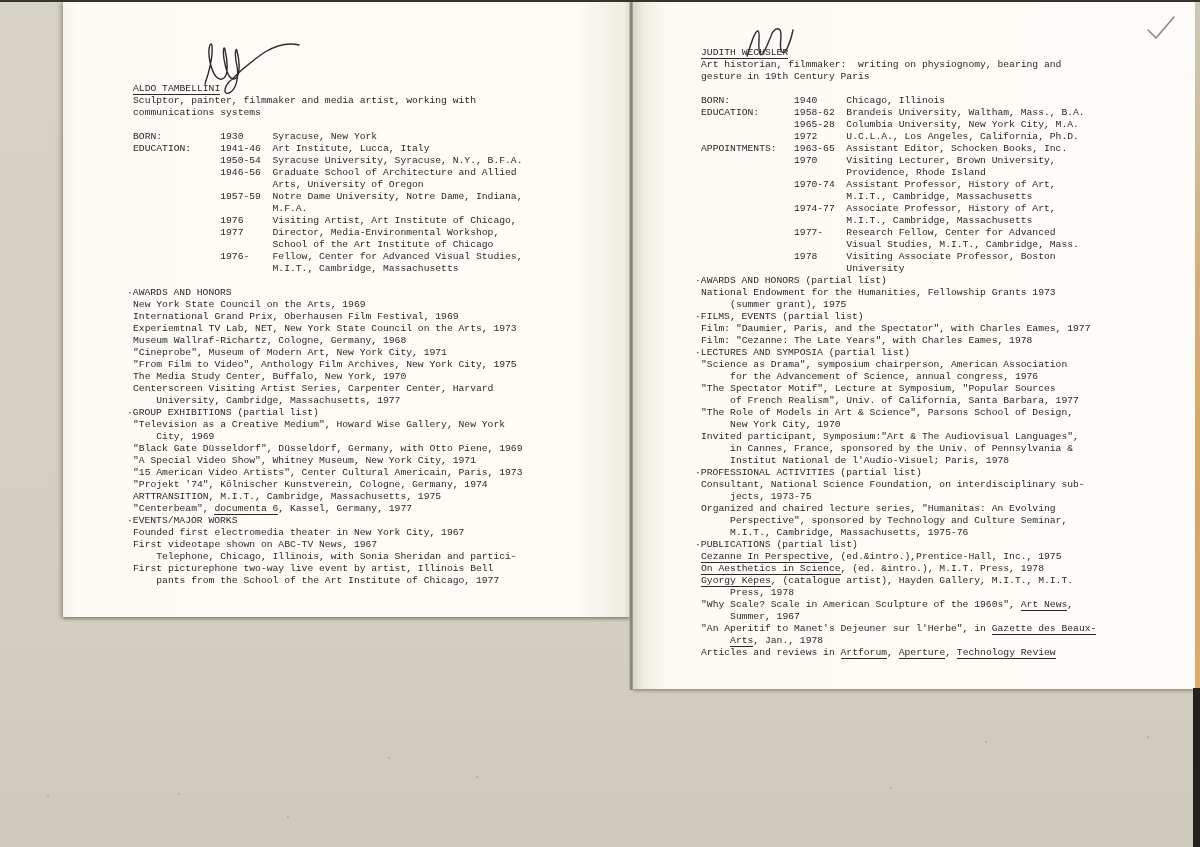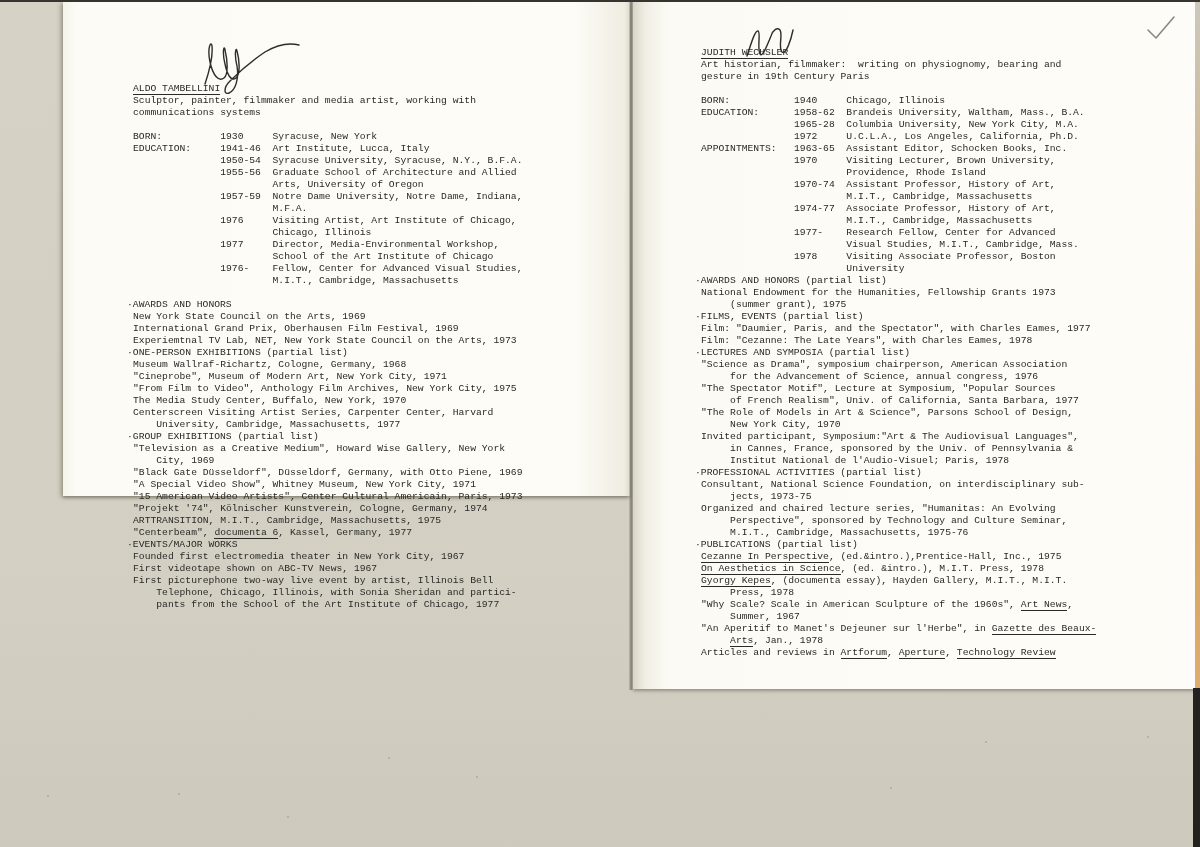--- a/index.html
+++ b/index.html
@@ -1,21 +1,21 @@
 <!DOCTYPE html>
 <html><head>
 <meta charset="utf-8">
 <style>
   html,body{margin:0;padding:0;}
   body{background:#c8c5b8;font-family:"Liberation Mono","DejaVu Sans Mono",monospace;}
   .scene{position:relative;width:1200px;height:847px;overflow:hidden;
          background:linear-gradient(180deg,#d6d3c6 0%,#d3d0c3 70%,#cdcabd 100%);}
   .topline{position:absolute;left:0;top:0;width:1200px;height:2px;background:#35342e;z-index:6;}
   .page{position:absolute;z-index:2;}
-  .page-left{left:63px;top:2px;width:567px;height:494px;
+  .page-left{left:63px;top:2px;width:567px;height:615px;
     background:linear-gradient(to right,#f5f3ea 0%,#fcfbf6 2.5%,#fdfcf7 90%,#efede1 99%,#dddacd 100%);
     box-shadow:-3px 1px 4px rgba(90,85,70,.30), 0 2px 3px rgba(75,70,55,.45);}
   .page-right{left:633px;top:0;width:567px;height:689px;
     background:linear-gradient(to right,#d8d5c8 0%,#efede3 2%,#fbfaf4 6%,#fdfcf7 55%,#fdfcf8 100%);
     box-shadow:0 2px 3px rgba(75,70,55,.45);}
   .seam{position:absolute;left:629px;top:2px;width:4px;height:688px;z-index:3;
     background:linear-gradient(to right,rgba(88,84,70,.15),rgba(70,66,55,.55) 55%,rgba(120,115,100,.18));}
   .edge-tan{position:absolute;left:1195px;top:0;width:5px;height:689px;z-index:4;
     background:linear-gradient(180deg,#cbc8bd 0%,#d2b07c 40%,#d6a464 75%,#dcad6f 100%);}
   .edge-black{position:absolute;left:1193px;top:688px;width:7px;height:159px;background:#23221e;z-index:4;}
@@ -40,56 +40,54 @@
     </svg>
     <div class="pagetext p1text">
       <div class="ln"><span class="u">ALDO TAMBELLINI</span></div>
       <div id="p1lines">
           <div class="ln"><span>Sculptor, painter, filmmaker and media artist, working with</span></div>
           <div class="ln"><span>communications systems</span></div>
           <div class="ln"><span>&nbsp;</span></div>
           <div class="ln"><span>BORN:          1930     Syracuse, New York</span></div>
           <div class="ln"><span>EDUCATION:     1941-46  Art Institute, Lucca, Italy</span></div>
           <div class="ln"><span>               1950-54  Syracuse University, Syracuse, N.Y., B.F.A.</span></div>
-          <div class="ln"><span>               1955-56  Graduate School of Architecture and Allied</span></div>
+          <div class="ln"><span>               1946-56  Graduate School of Architecture and Allied</span></div>
           <div class="ln"><span>                        Arts, University of Oregon</span></div>
           <div class="ln"><span>               1957-59  Notre Dame University, Notre Dame, Indiana,</span></div>
           <div class="ln"><span>                        M.F.A.</span></div>
           <div class="ln"><span>               1976     Visiting Artist, Art Institute of Chicago,</span></div>
-          <div class="ln"><span>                        Chicago, Illinois</span></div>
           <div class="ln"><span>               1977     Director, Media-Environmental Workshop,</span></div>
           <div class="ln"><span>                        School of the Art Institute of Chicago</span></div>
           <div class="ln"><span>               1976-    Fellow, Center for Advanced Visual Studies,</span></div>
           <div class="ln"><span>                        M.I.T., Cambridge, Massachusetts</span></div>
           <div class="ln"><span>&nbsp;</span></div>
           <div class="ln hang"><span>·AWARDS AND HONORS</span></div>
           <div class="ln"><span>New York State Council on the Arts, 1969</span></div>
           <div class="ln"><span>International Grand Prix, Oberhausen Film Festival, 1969</span></div>
           <div class="ln"><span>Experiemtnal TV Lab, NET, New York State Council on the Arts, 1973</span></div>
-          <div class="ln hang"><span>·ONE-PERSON EXHIBITIONS (partial list)</span></div>
           <div class="ln"><span>Museum Wallraf-Richartz, Cologne, Germany, 1968</span></div>
           <div class="ln"><span>"Cineprobe", Museum of Modern Art, New York City, 1971</span></div>
           <div class="ln"><span>"From Film to Video", Anthology Film Archives, New York City, 1975</span></div>
           <div class="ln"><span>The Media Study Center, Buffalo, New York, 1970</span></div>
           <div class="ln"><span>Centerscreen Visiting Artist Series, Carpenter Center, Harvard</span></div>
           <div class="ln"><span>    University, Cambridge, Massachusetts, 1977</span></div>
           <div class="ln hang"><span>·GROUP EXHIBITIONS (partial list)</span></div>
           <div class="ln"><span>"Television as a Creative Medium", Howard Wise Gallery, New York</span></div>
           <div class="ln"><span>    City, 1969</span></div>
           <div class="ln"><span>"Black Gate Düsseldorf", Düsseldorf, Germany, with Otto Piene, 1969</span></div>
           <div class="ln"><span>"A Special Video Show", Whitney Museum, New York City, 1971</span></div>
           <div class="ln"><span>"15 American Video Artists", Center Cultural Americain, Paris, 1973</span></div>
           <div class="ln"><span>"Projekt '74", Kölnischer Kunstverein, Cologne, Germany, 1974</span></div>
           <div class="ln"><span>ARTTRANSITION, M.I.T., Cambridge, Massachusetts, 1975</span></div>
           <div class="ln"><span>"Centerbeam", </span><span class="u">documenta 6</span><span>, Kassel, Germany, 1977</span></div>
           <div class="ln hang"><span>·EVENTS/MAJOR WORKS</span></div>
           <div class="ln"><span>Founded first electromedia theater in New York City, 1967</span></div>
           <div class="ln"><span>First videotape shown on ABC-TV News, 1967</span></div>
+          <div class="ln"><span>    Telephone, Chicago, Illinois, with Sonia Sheridan and partici-</span></div>
           <div class="ln"><span>First picturephone two-way live event by artist, Illinois Bell</span></div>
-          <div class="ln"><span>    Telephone, Chicago, Illinois, with Sonia Sheridan and partici-</span></div>
           <div class="ln"><span>    pants from the School of the Art Institute of Chicago, 1977</span></div>
         </div>
     </div>
   </div>
 
   <div class="page page-right">
     <svg class="scribble" style="left:110px;top:24px" width="52" height="36" viewBox="0 0 52 36">
       <path d="M4,32 C8,20 12,6 15,7 C18,8 14,24 17,30 C19,34 24,22 28,12 C30,6 34,3 37,6 C40,10 35,24 39,28 C43,31 48,16 50,6" fill="none" stroke="#2f2d2b" stroke-width="1.4" stroke-linecap="round"></path>
     </svg>
     <svg class="check" style="left:513px;top:15px" width="30" height="26" viewBox="0 0 30 26">
@@ -134,21 +132,21 @@
           <div class="ln"><span>     Institut National de l'Audio-Visuel; Paris, 1978</span></div>
           <div class="ln hang"><span>·PROFESSIONAL ACTIVITIES (partial list)</span></div>
           <div class="ln"><span>Consultant, National Science Foundation, on interdisciplinary sub-</span></div>
           <div class="ln"><span>     jects, 1973-75</span></div>
           <div class="ln"><span>Organized and chaired lecture series, "Humanitas: An Evolving</span></div>
           <div class="ln"><span>     Perspective", sponsored by Technology and Culture Seminar,</span></div>
           <div class="ln"><span>     M.I.T., Cambridge, Massachusetts, 1975-76</span></div>
           <div class="ln hang"><span>·PUBLICATIONS (partial list)</span></div>
           <div class="ln"><span class="u">Cezanne In Perspective</span><span>, (ed.&amp;intro.),Prentice-Hall, Inc., 1975</span></div>
           <div class="ln"><span class="u">On Aesthetics in Science</span><span>, (ed. &amp;intro.), M.I.T. Press, 1978</span></div>
-          <div class="ln"><span class="u">Gyorgy Kepes</span><span>, (documenta essay), Hayden Gallery, M.I.T., M.I.T.</span></div>
+          <div class="ln"><span class="u">Gyorgy Kepes</span><span>, (catalogue artist), Hayden Gallery, M.I.T., M.I.T.</span></div>
           <div class="ln"><span>     Press, 1978</span></div>
           <div class="ln"><span>"Why Scale? Scale in American Sculpture of the 1960s", </span><span class="u">Art News</span><span>,</span></div>
           <div class="ln"><span>     Summer, 1967</span></div>
           <div class="ln"><span>"An Aperitif to Manet's Dejeuner sur l'Herbe", in </span><span class="u">Gazette des Beaux-</span></div>
           <div class="ln"><span>     </span><span class="u">Arts</span><span>, Jan., 1978</span></div>
           <div class="ln"><span>Articles and reviews in </span><span class="u">Artforum</span><span>, </span><span class="u">Aperture</span><span>, </span><span class="u">Technology Review</span></div>
         </div>
     </div>
   </div>
 

